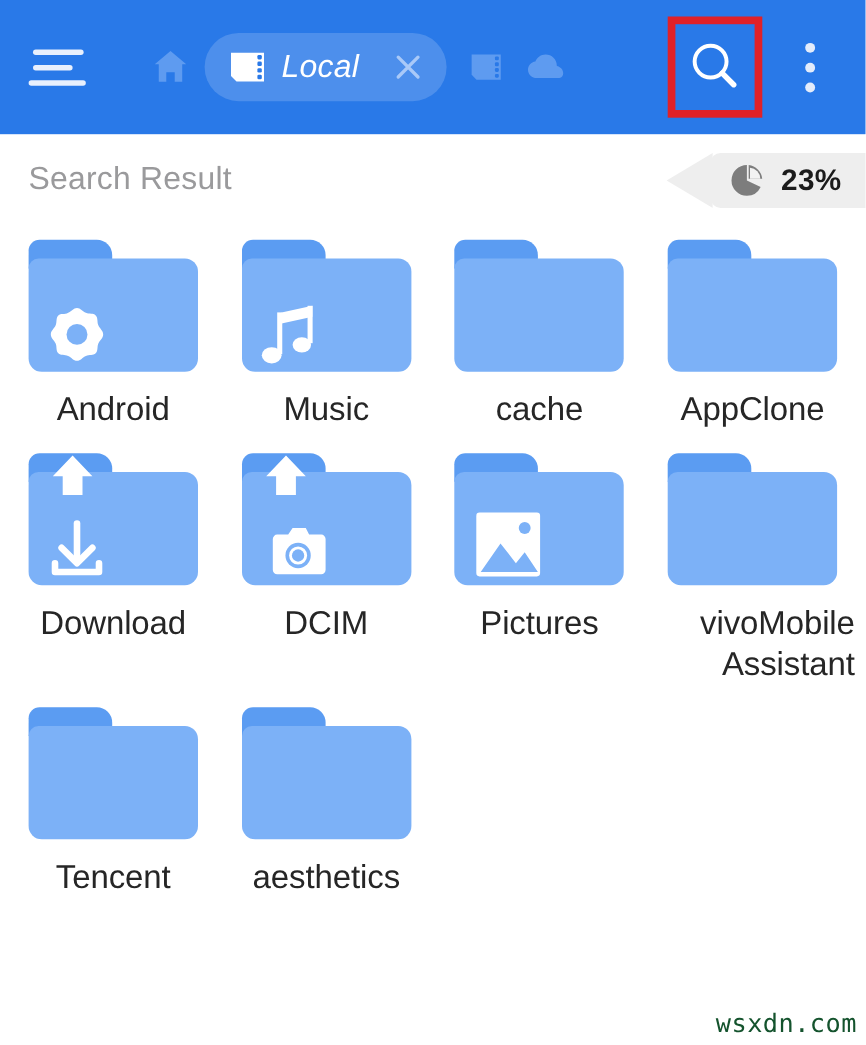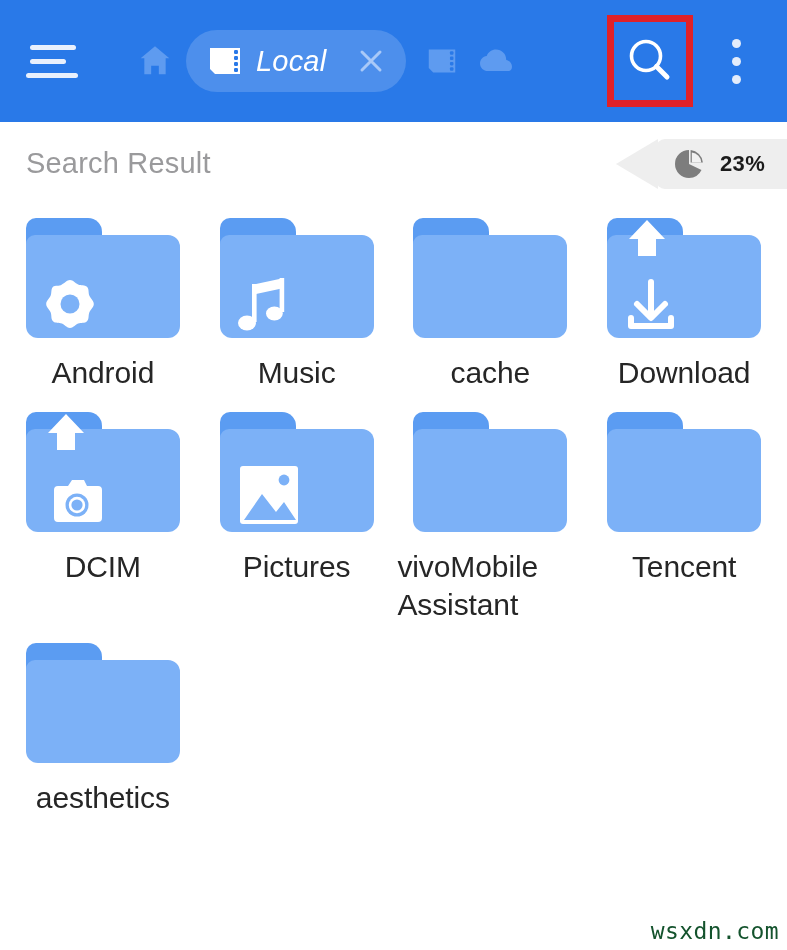--- a/index.html
+++ b/index.html
@@ -173,21 +173,21 @@
     display: flex;
     align-items: center;
     padding: 0 22px 0 18px;
     background: #eeeeee;
     border-top-left-radius: 9px;
     border-bottom-left-radius: 9px;
     cursor: pointer;
   }
   .badge-pie { width: 30px; height: 30px; flex: 0 0 auto; }
   .badge-pct {
-    font-size: 22px;
+    font-size: 27px;
     font-weight: bold;
     color: #1b1b1b;
     margin-left: 16px;
     letter-spacing: .3px;
   }
   .badge-point {
     position: absolute;
     left: -42px;
     top: 0;
     width: 0; height: 0;
@@ -251,21 +251,21 @@
     position: absolute;
     left: 14px;
     top: -4px;
     width: 52px;
     height: 52px;
   }
   .cell-label {
     margin-top: 16px;
     font-size: 30px;
     color: #262626;
-    text-align: left;
+    text-align: right;
     line-height: 1.26;
     max-width: 186px;
     word-wrap: break-word;
     letter-spacing: -.1px;
   }
 
   .watermark {
     position: absolute;
     right: 8px;
     bottom: 6px;
@@ -399,20 +399,27 @@
   </div>
 
   <div class="cell">
     <div class="folder">
       <span class="folder-tab"></span>
       <span class="folder-body"></span>
     </div>
     <div class="cell-label">cache</div>
   </div>
 
+  <div class="cell">
+    <div class="folder">
+      <span class="folder-tab"></span>
+      <span class="folder-body"></span>
+    </div>
+    <div class="cell-label">AppClone</div>
+  </div>
 
 
   <div class="cell">
     <div class="folder">
       <span class="folder-tab"></span>
       <span class="folder-body"></span>
       <span class="folder-upbadge">
         <svg width="52" height="52" viewBox="0 0 52 52" aria-hidden="true">
           <path d="M26 6 44 25H35v17H17V25H8z" fill="#ffffff"></path>
         </svg>

